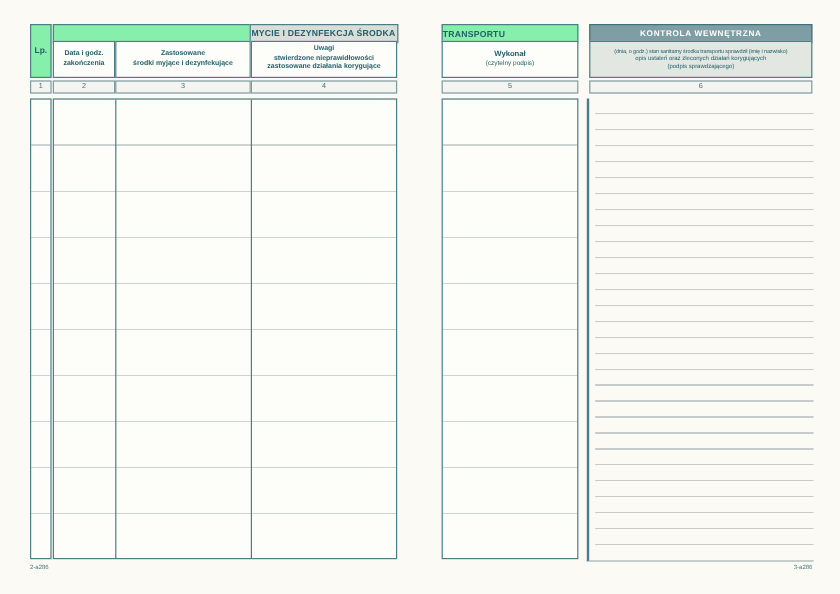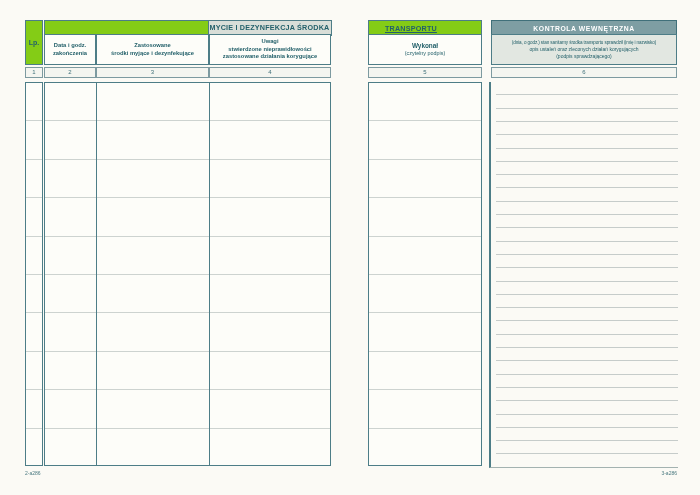--- a/index.html
+++ b/index.html
@@ -9,21 +9,21 @@
     font-family:"Liberation Sans", sans-serif;
     position:relative;
     overflow:hidden;
   }
   .sheet{
     position:absolute;left:0;top:0;width:700px;height:495px;
     background:#fbfaf5;
   }
   .abs{position:absolute;box-sizing:border-box;}
   .box{border:1.5px solid #4d7d87;background:#fdfdf9;}
-  .graybar{background:#84cc16;}
+  .graybar{background:#86efac;}
   .tealtext{color:#23606a;}
   .center{display:flex;align-items:center;justify-content:center;text-align:center;}
   .colcenter{display:flex;flex-direction:column;align-items:center;justify-content:center;text-align:center;}
 
   
   .lp-head{left:25px;top:20px;width:18px;height:45px;font-weight:bold;font-size:7px;}
   .title-bar{left:44px;top:20px;width:287px;height:16px;}
   .title-cell{position:absolute;right:-1.5px;top:-1.5px;height:16px;width:124px;
     border:1.5px solid #4d7d87;background:#d9ded8;box-sizing:border-box;
     display:flex;align-items:center;justify-content:center;
@@ -48,21 +48,21 @@
   .main-body{left:44px;top:82px;width:287px;height:384px;}
   .vdiv{position:absolute;top:0;bottom:0;width:1.5px;background:#4d7d87;}
   .vdiv.v1{left:50.5px;}
   .vdiv.v2{left:163.5px;}
   .footer{top:470px;font-size:5px;color:#4b7a81;}
   .footer-left{left:25px;}
   .footer-right{left:630px;width:47px;text-align:right;}
 
   
   .transport-bar{left:368px;top:20px;width:114px;height:16px;
-    display:flex;align-items:center;font-weight:bold;font-size:7.2px;letter-spacing:.2px;padding-left:16px;text-decoration:underline;}
+    display:flex;align-items:center;font-weight:bold;font-size:7.2px;letter-spacing:.2px;padding-left:0;}
   .wykonal{left:368px;top:34px;width:114px;height:31px;}
   .wykonal .l1{font-weight:bold;font-size:6.4px;line-height:8px;}
   .wykonal .l2{font-size:5.4px;line-height:7px;}
   .col5-body{left:368px;top:82px;width:114px;height:384px;}
   .kontrola-bar{left:491px;top:20px;width:186px;height:16px;
     background:#7e9ea3;border:1.5px solid #40707a;color:#ffffff;
     font-weight:bold;font-size:6.8px;letter-spacing:.6px;}
   .desc-cell{left:491px;top:34px;width:186px;height:31px;
     background:#e2e7e1;border:1.5px solid #4d7d87;overflow:hidden;}
   .desc-cell div{white-space:nowrap;color:#23606a;}

